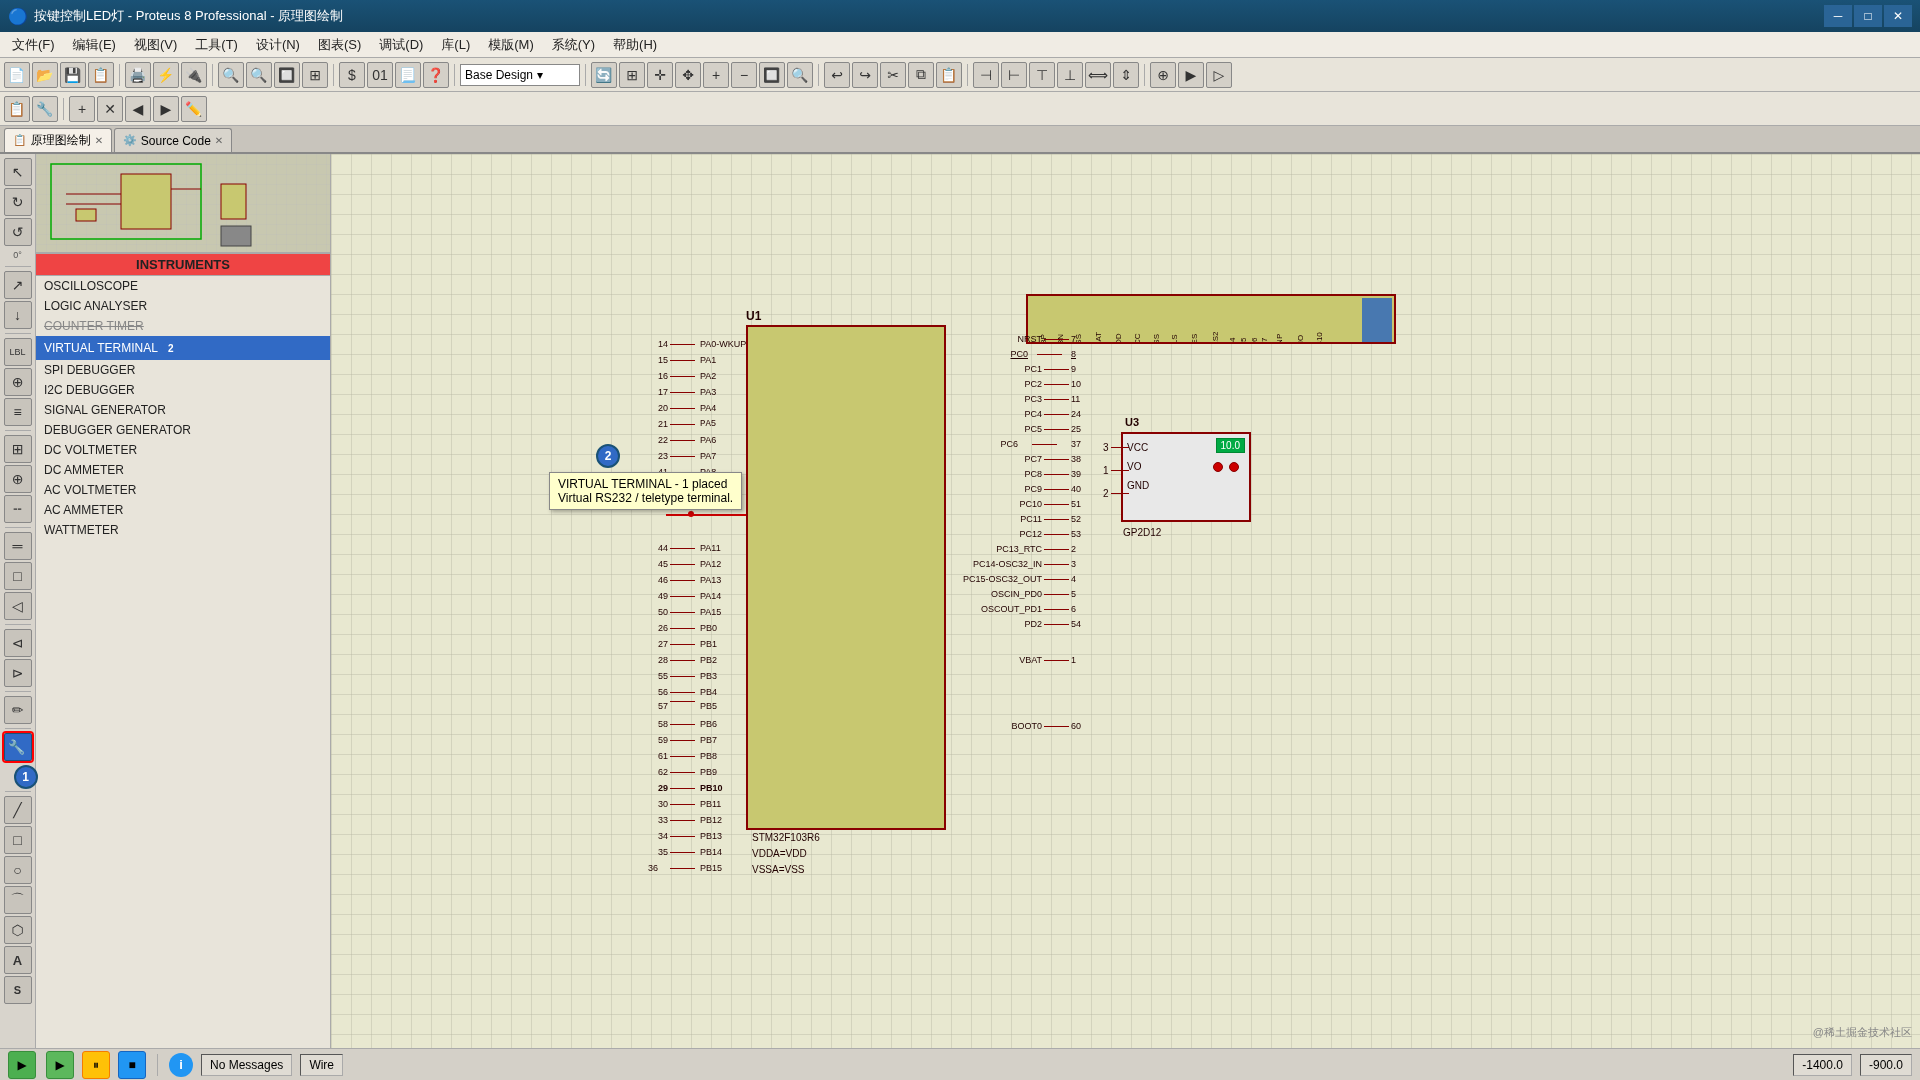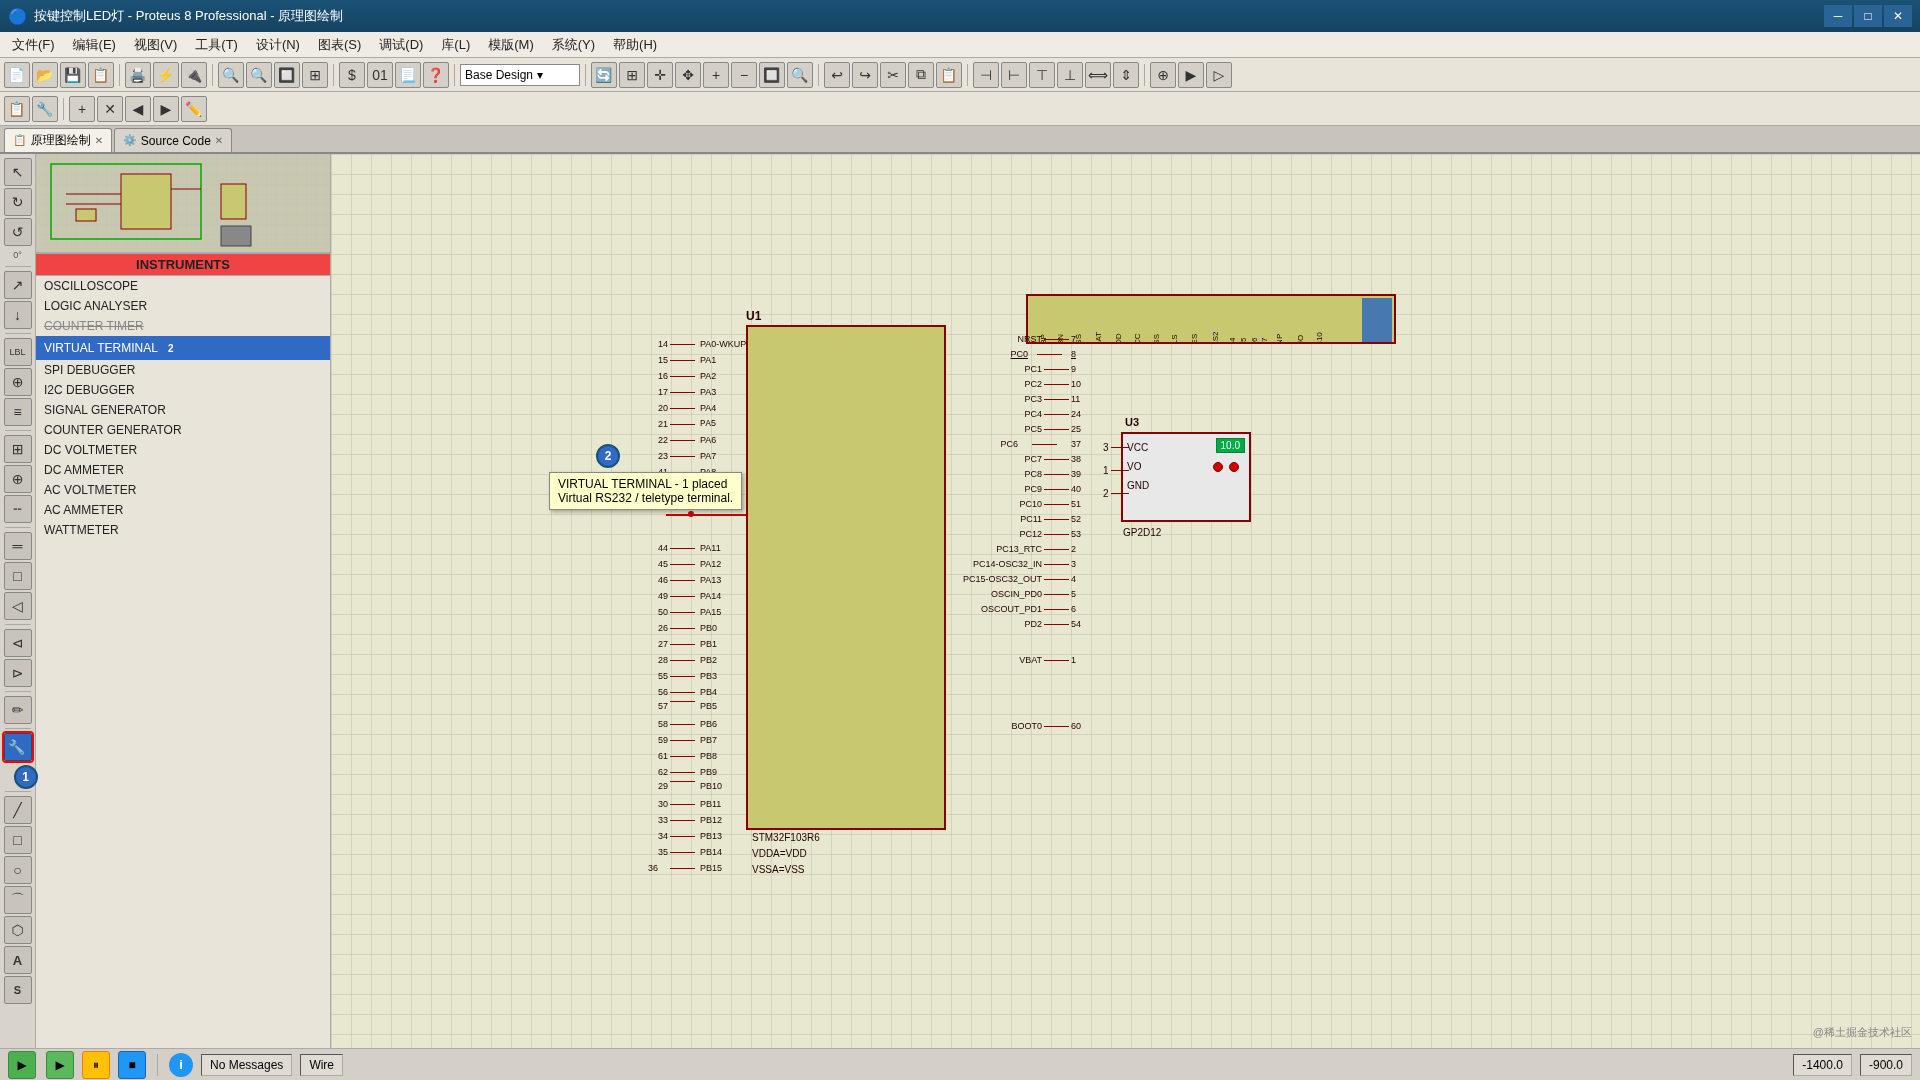--- a/index.html
+++ b/index.html
@@ -329,21 +329,21 @@
         <div class="instr-item">OSCILLOSCOPE</div>
         <div class="instr-item">LOGIC ANALYSER</div>
         <div class="instr-item strikethrough">COUNTER TIMER</div>
         <div class="instr-item selected" style="display:flex;align-items:center;position:relative;">
           <span>VIRTUAL TERMINAL</span>
           <span class="badge">2</span>
         </div>
         <div class="instr-item">SPI DEBUGGER</div>
         <div class="instr-item">I2C DEBUGGER</div>
         <div class="instr-item">SIGNAL GENERATOR</div>
-        <div class="instr-item">COUNTER GENERATOR</div>
+        <div class="instr-item">DEBUGGER GENERATOR</div>
         <div class="instr-item">DC VOLTMETER</div>
         <div class="instr-item">DC AMMETER</div>
         <div class="instr-item">AC VOLTMETER</div>
         <div class="instr-item">AC AMMETER</div>
         <div class="instr-item">WATTMETER</div>
       </div>
     </div>
   </div>
 
   <div id="schematic-area">
@@ -504,21 +504,21 @@
             <div style="display:flex; align-items:center; gap:2px; height:14px;">
                 <span style="min-width:20px;text-align:right;">61</span>
                 <div style="width:25px;height:1px;background:#880000;"></div>
                 <span style="padding-left:3px;">PB8</span>
               </div>
             <div style="display:flex; align-items:center; gap:2px; height:14px;">
                 <span style="min-width:20px;text-align:right;">62</span>
                 <div style="width:25px;height:1px;background:#880000;"></div>
                 <span style="padding-left:3px;">PB9</span>
               </div>
-            <div style="display:flex; align-items:flex-start; gap:2px; height:14px;">
+            <div style="display:flex; align-items:center; gap:2px; height:14px;font-weight:bold;">
                 <span style="min-width:20px;text-align:right;">29</span>
                 <div style="width:25px;height:1px;background:#880000;"></div>
                 <span style="padding-left:3px;">PB10</span>
               </div>
             <div style="display:flex; align-items:center; gap:2px; height:14px;">
                 <span style="min-width:20px;text-align:right;">30</span>
                 <div style="width:25px;height:1px;background:#880000;"></div>
                 <span style="padding-left:3px;">PB11</span>
               </div>
             <div style="display:flex; align-items:center; gap:2px; height:14px;">

